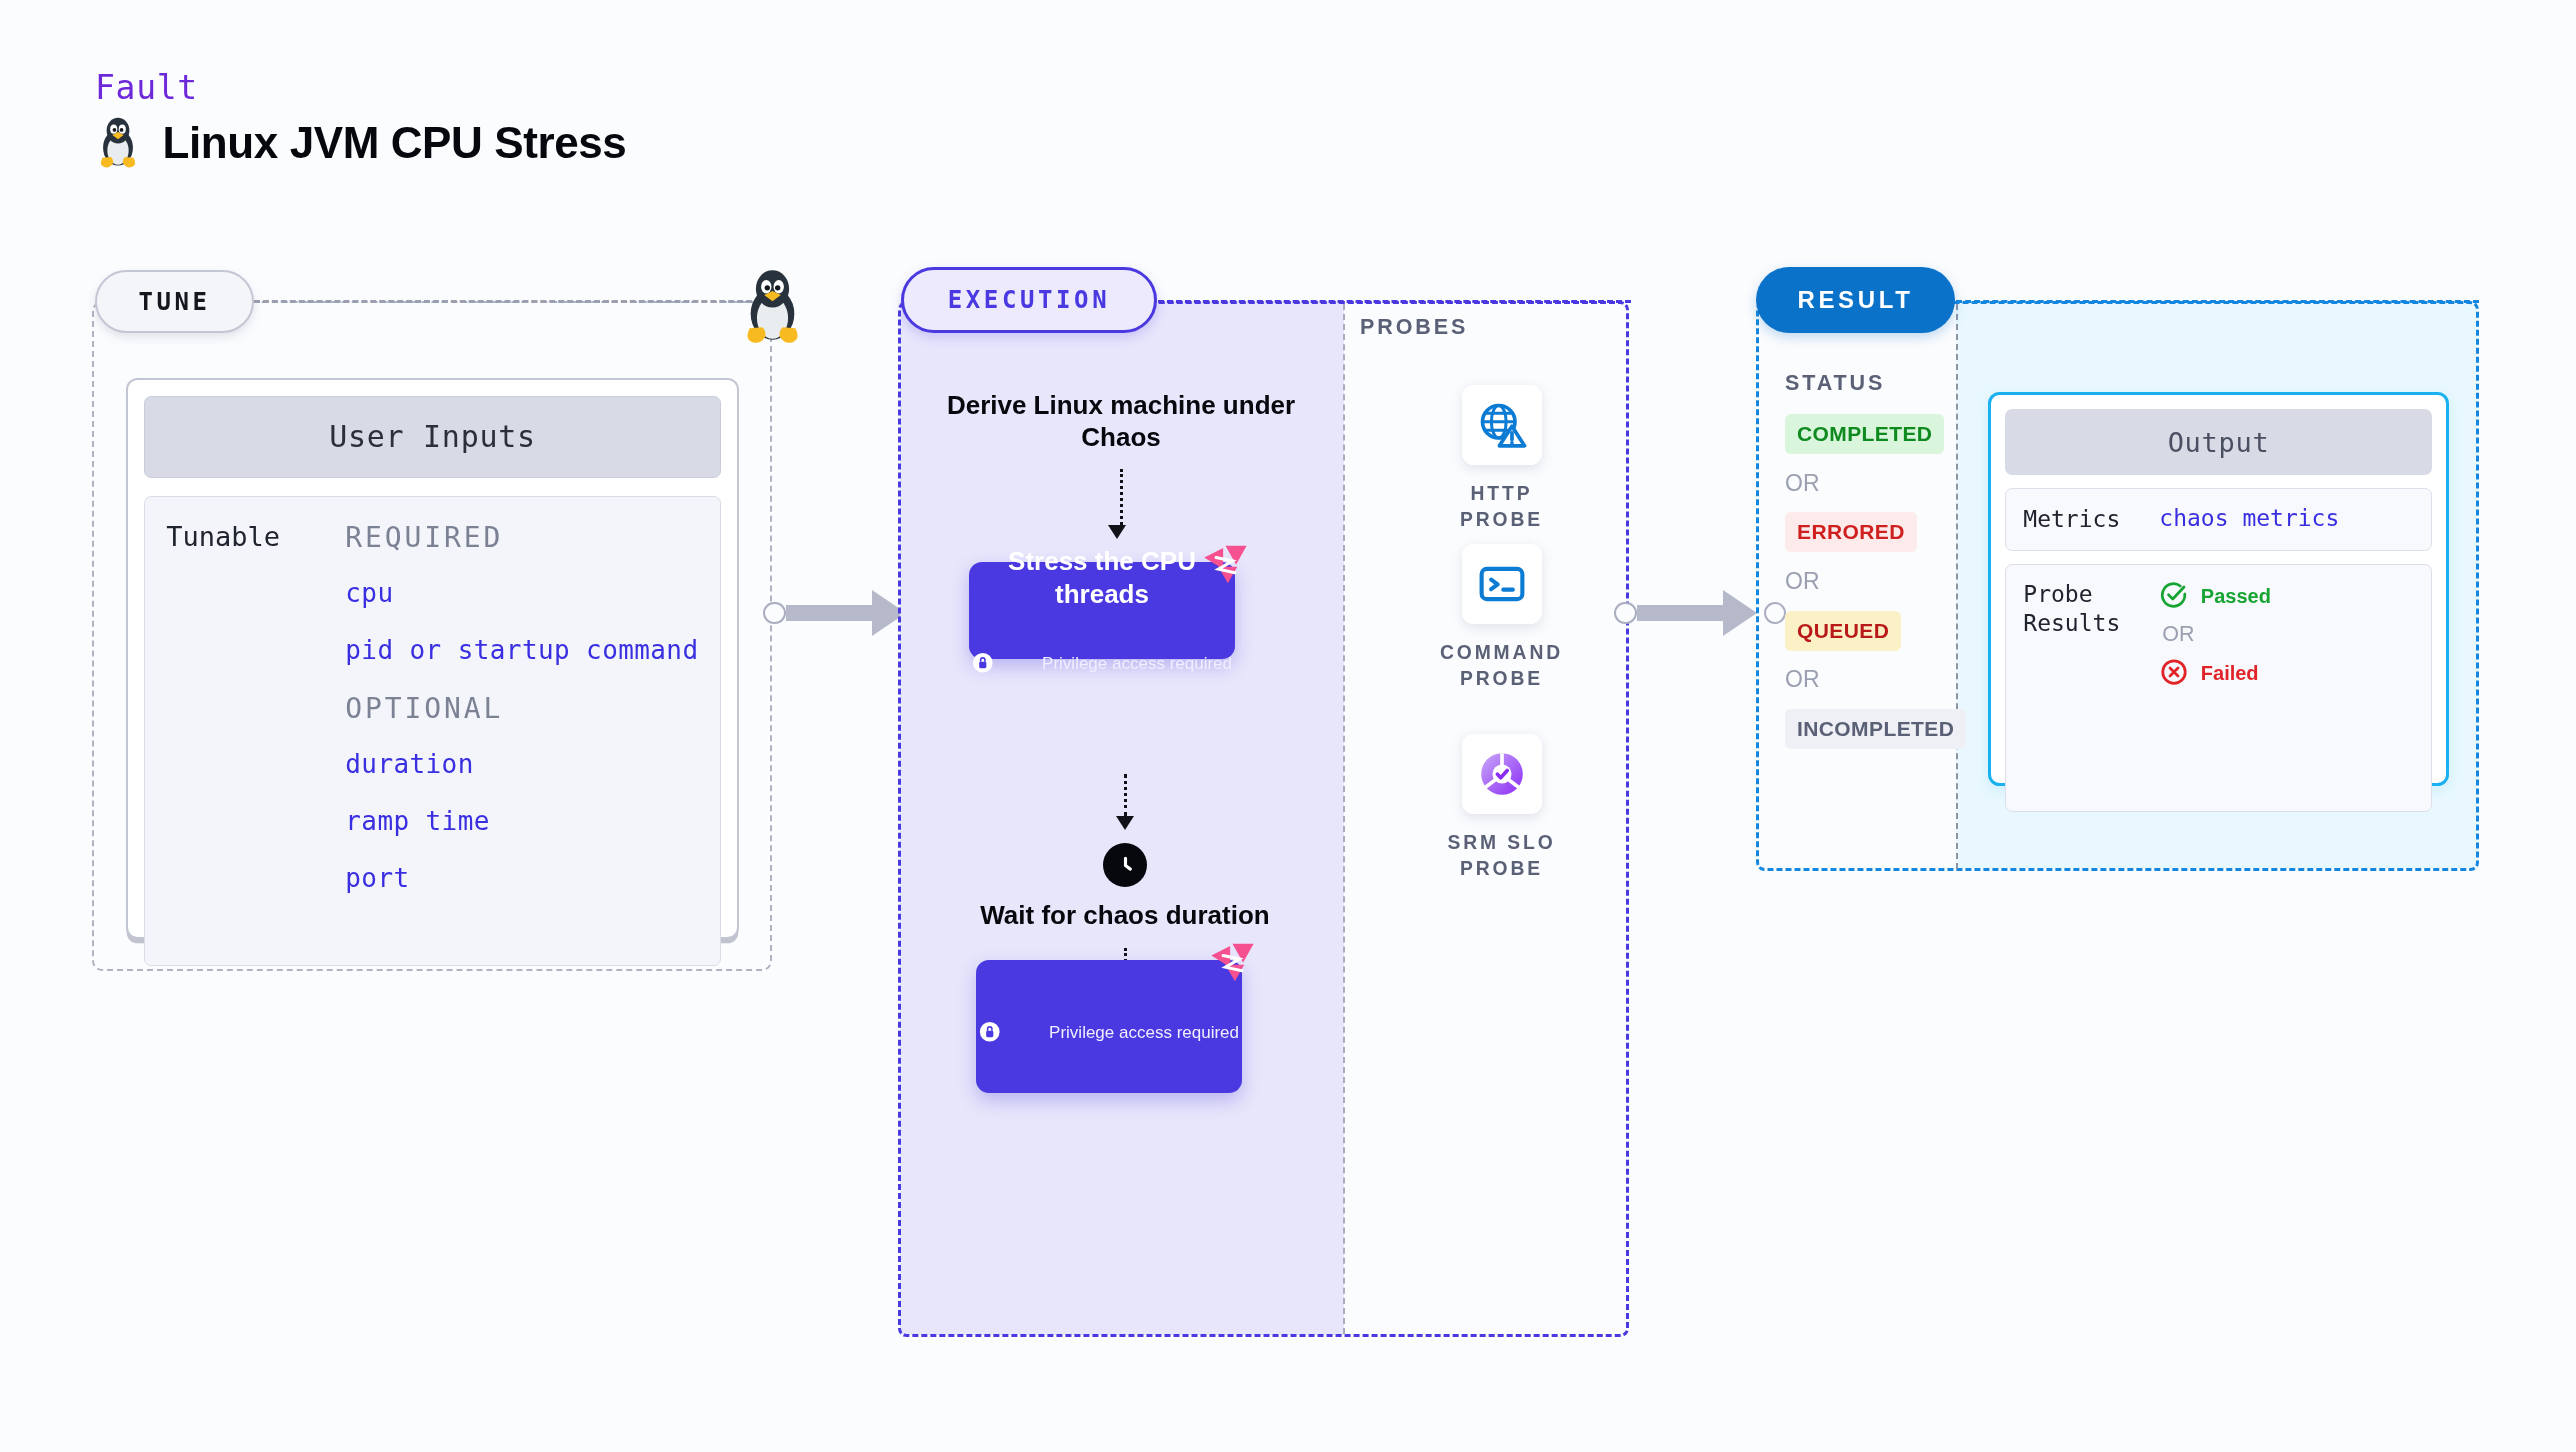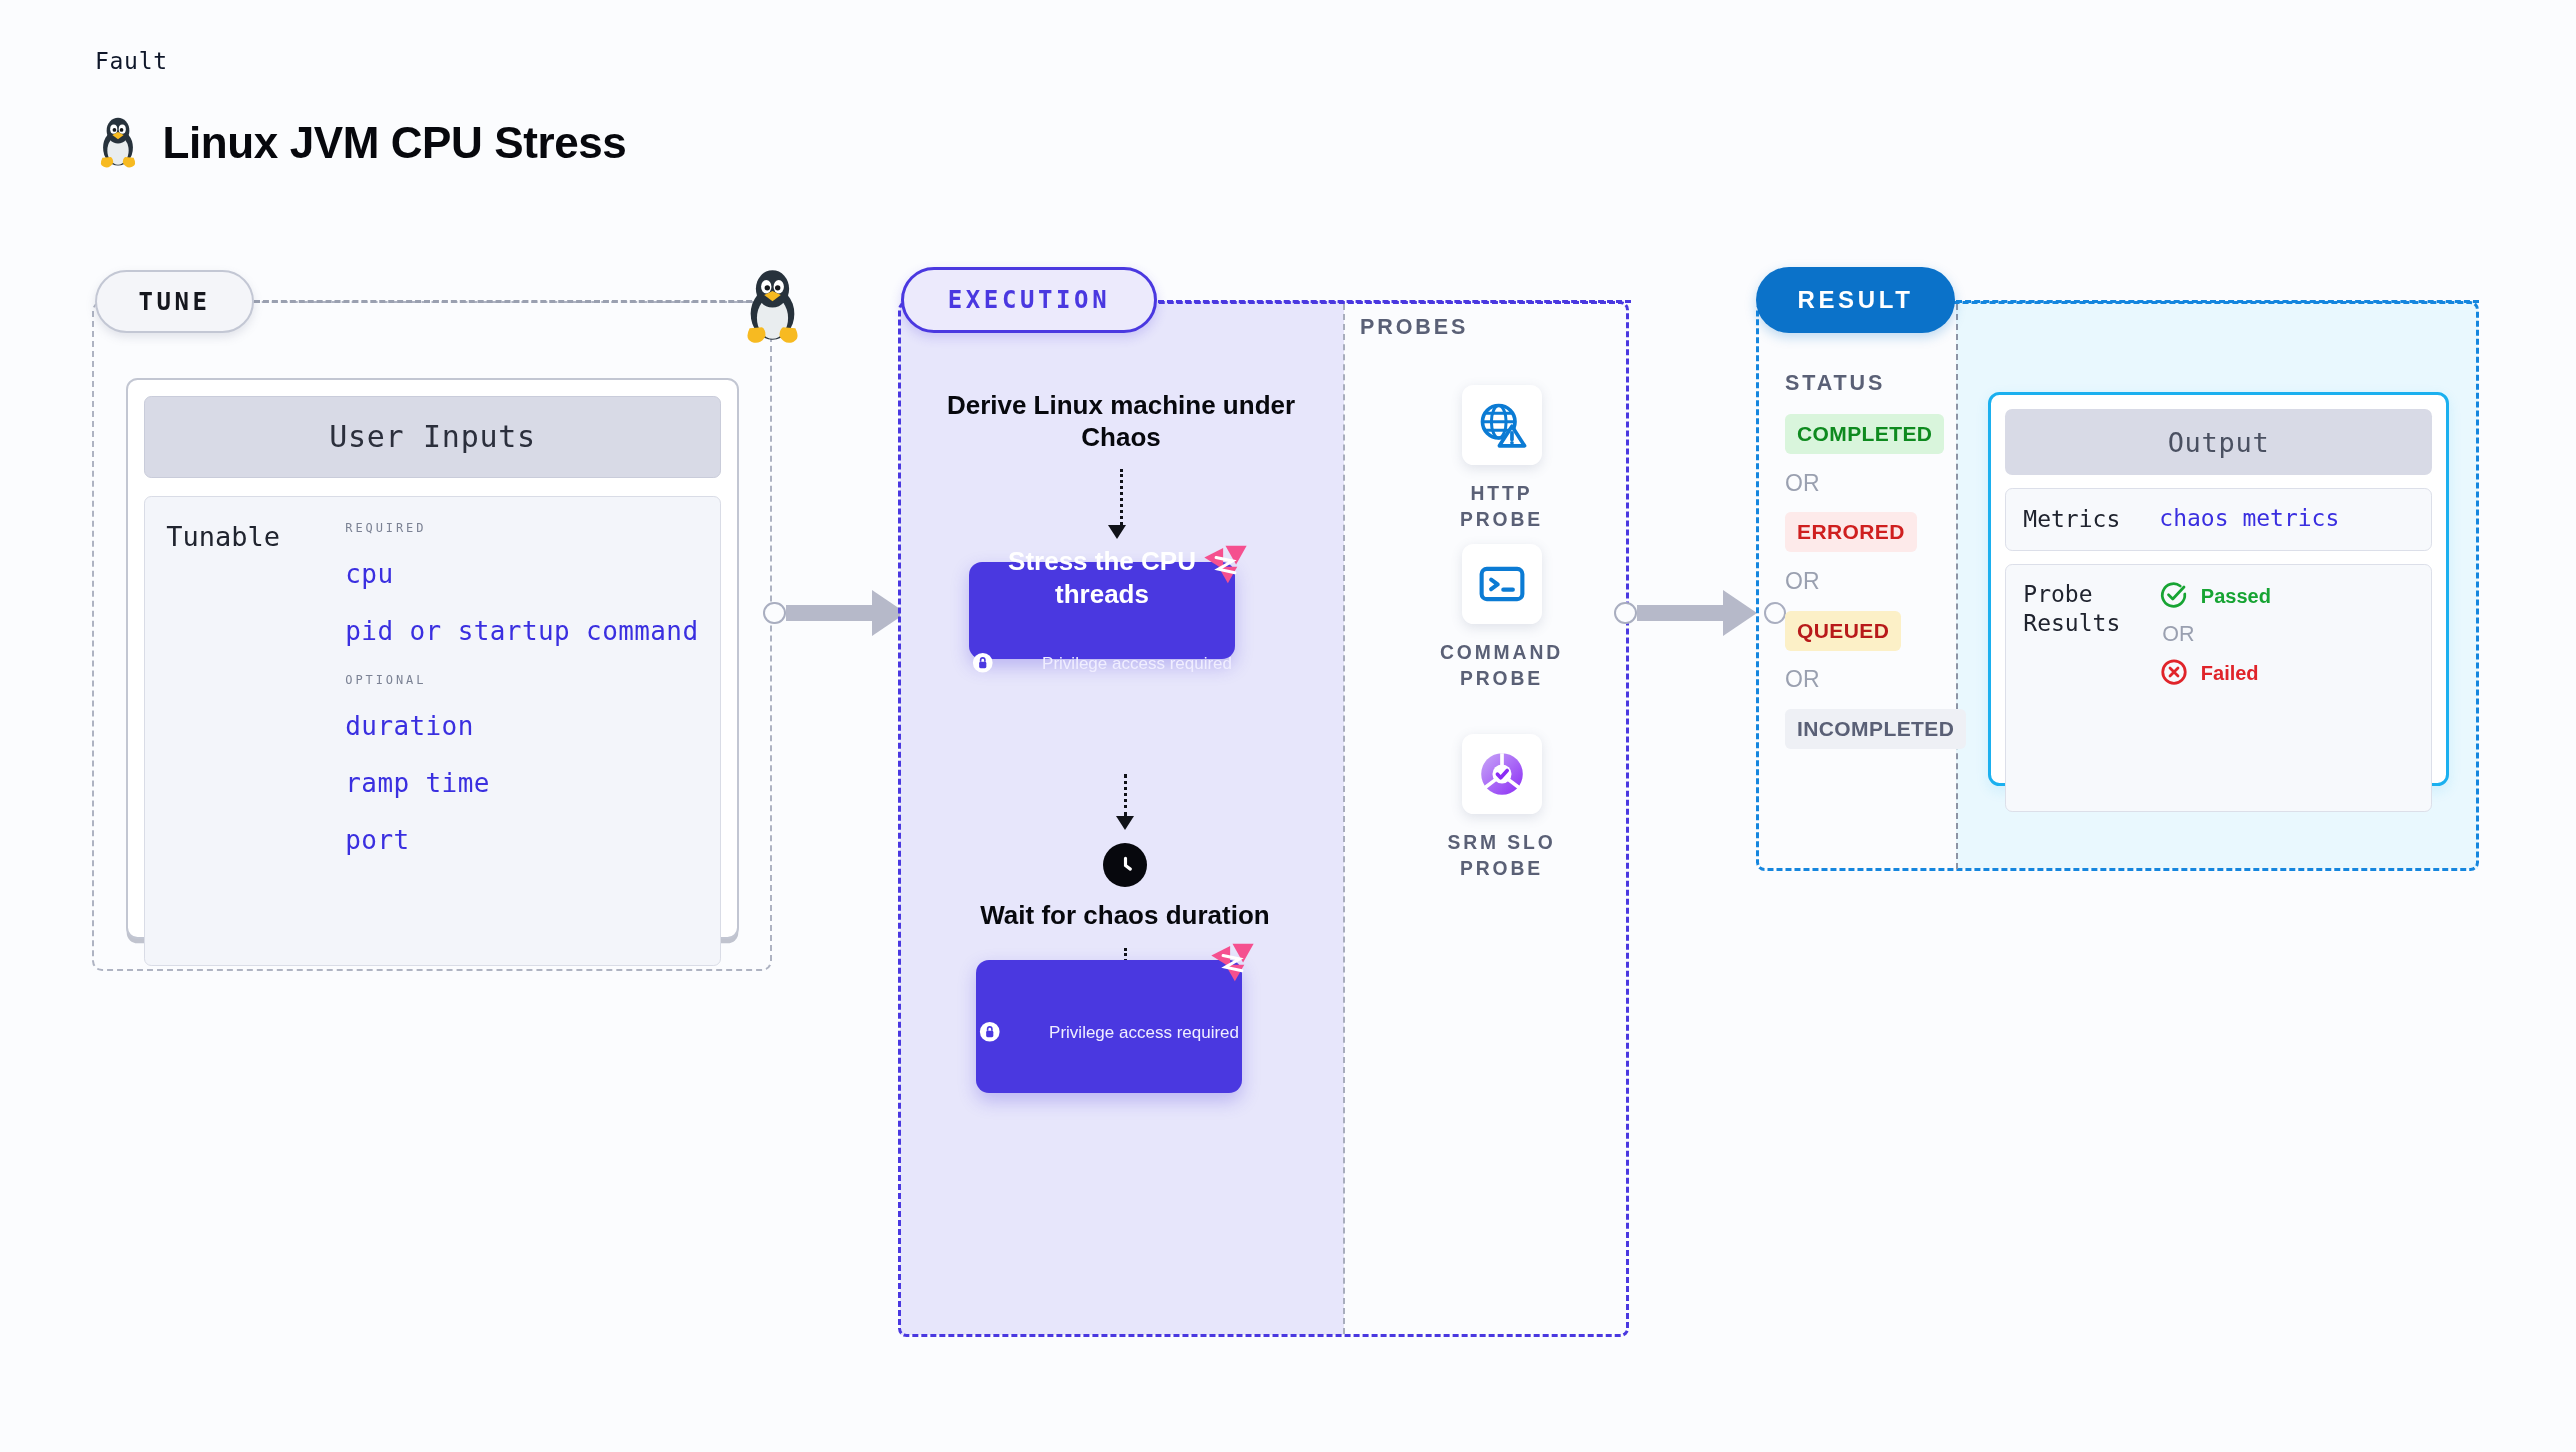--- a/index.html
+++ b/index.html
@@ -10,22 +10,22 @@
     width: 2576px; height: 1452px;
     position: relative; overflow: hidden;
     font-family: "Liberation Sans", sans-serif;
     -webkit-font-smoothing: antialiased;
   }
   .abs { position: absolute; box-sizing: border-box; }
   .mono { font-family: "DejaVu Sans Mono", "Liberation Mono", monospace; }
 
   
   #fault-label {
-    left: 95px; top: 48px;
-    font-size: 23px; color: #0f172a; letter-spacing: 0.7px;
+    left: 95px; top: 68px;
+    font-size: 33px; color: #6d28d9; letter-spacing: 0.7px;
   }
   #fault-title-row { left: 95px; top: 115px; display: flex; align-items: center; gap: 21.5px; }
   #fault-title {
     font-size: 44px; font-weight: bold; color: #07080d; letter-spacing: -0.4px;
   }
 
   
   .panel { border-radius: 10px; }
   .panel-badge {
     display: flex; align-items: center; justify-content: center;
@@ -63,21 +63,21 @@
     font-size: 30px; color: #2b2f3c; letter-spacing: 0.7px;
   }
   #tunable-box {
     margin-top: 18.6px; height: 420px; background: #f3f5fa;
     border: 1.4px solid #d9dce6; border-radius: 7.2px;
     display: flex; padding: 24px 21.5px;
   }
   #tunable-label { font-size: 27px; color: #20242f; width: 179px; flex: none; }
   #tunable-list { flex: 1; }
   .tunable-group-title {
-    font-size: 12px; color: #7b8294; letter-spacing: 2.9px; margin-bottom: 24px;
+    font-size: 28px; color: #7b8294; letter-spacing: 2.9px; margin-bottom: 24px;
   }
   .tunable-item {
     font-size: 26px; color: #3a2fe0; margin-bottom: 27px; letter-spacing: 0.4px;
   }
   .tunable-group-title.second { margin-top: 2.9px; }
 
   
   #execution-panel {
     left: 898px; top: 301px; width: 731px; height: 1036px;
     border: 3.6px dashed #4a38e0; border-radius: 8.6px;

